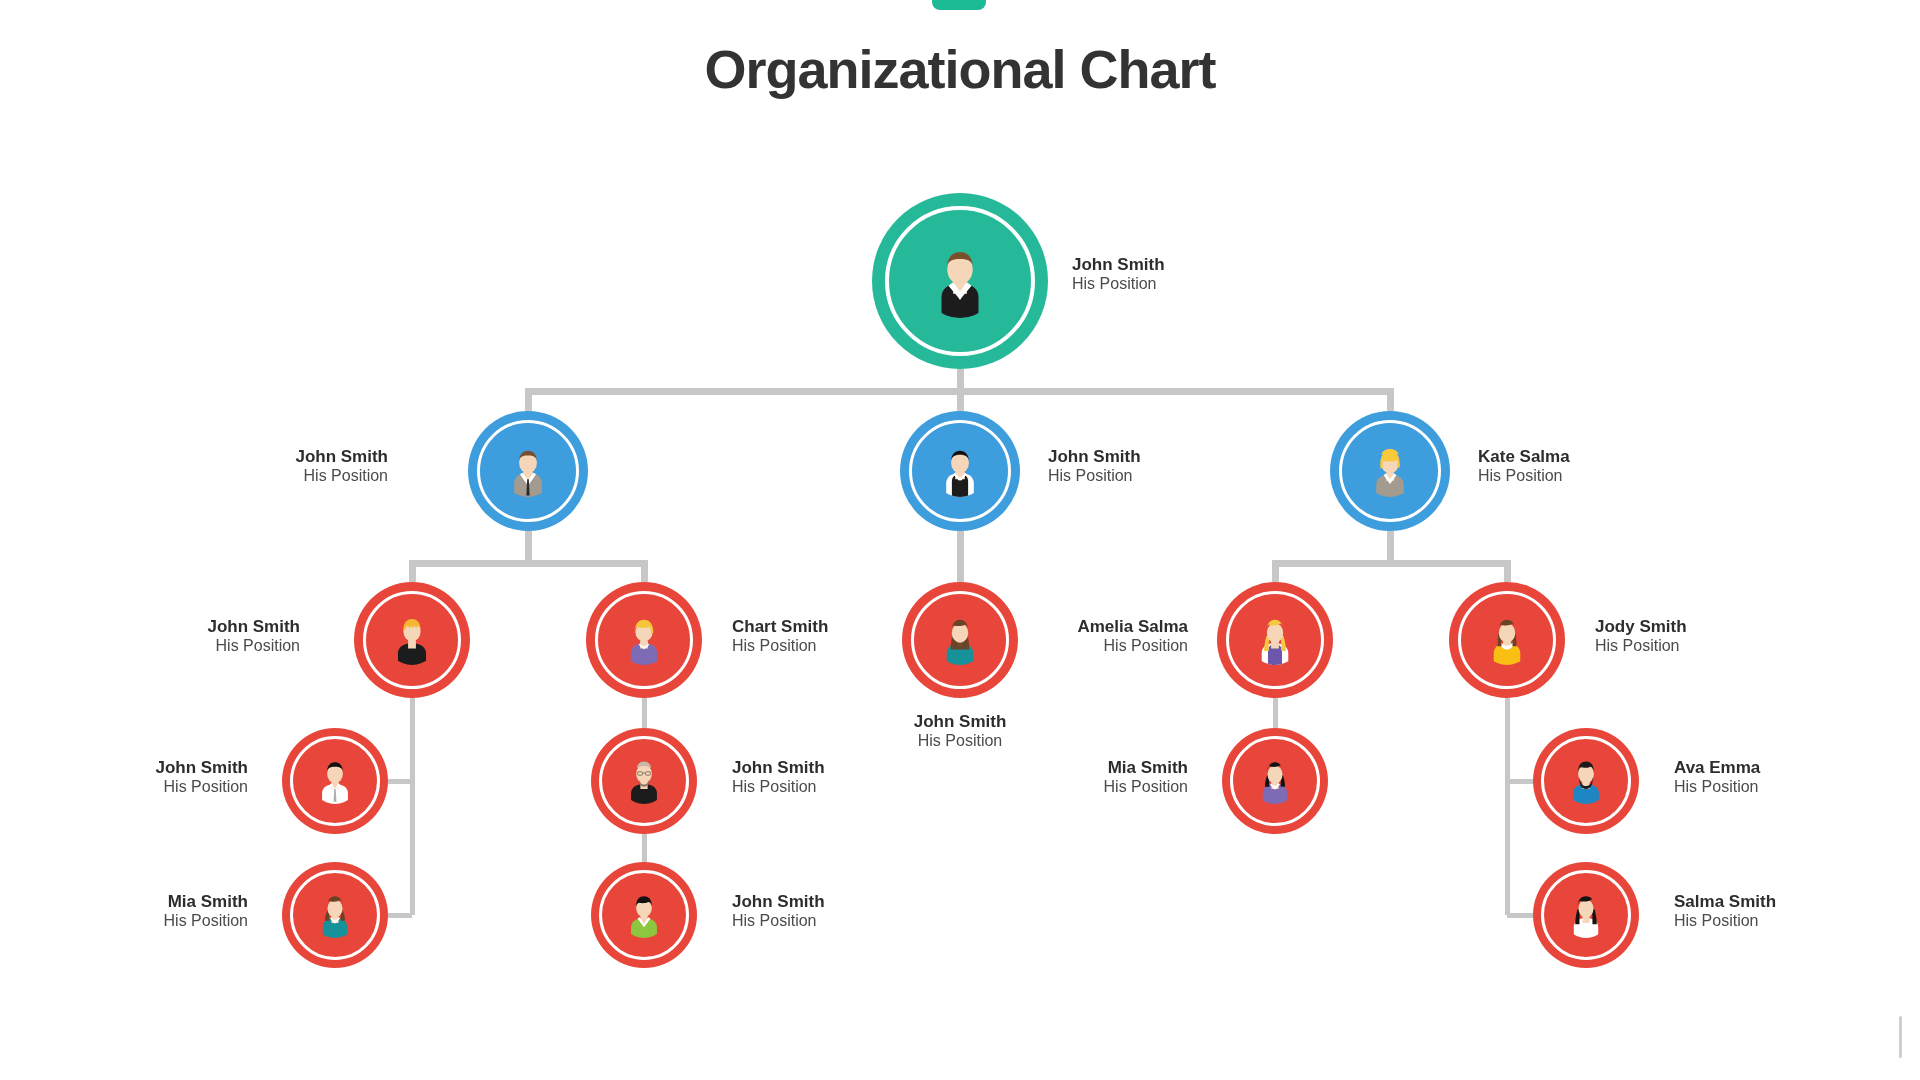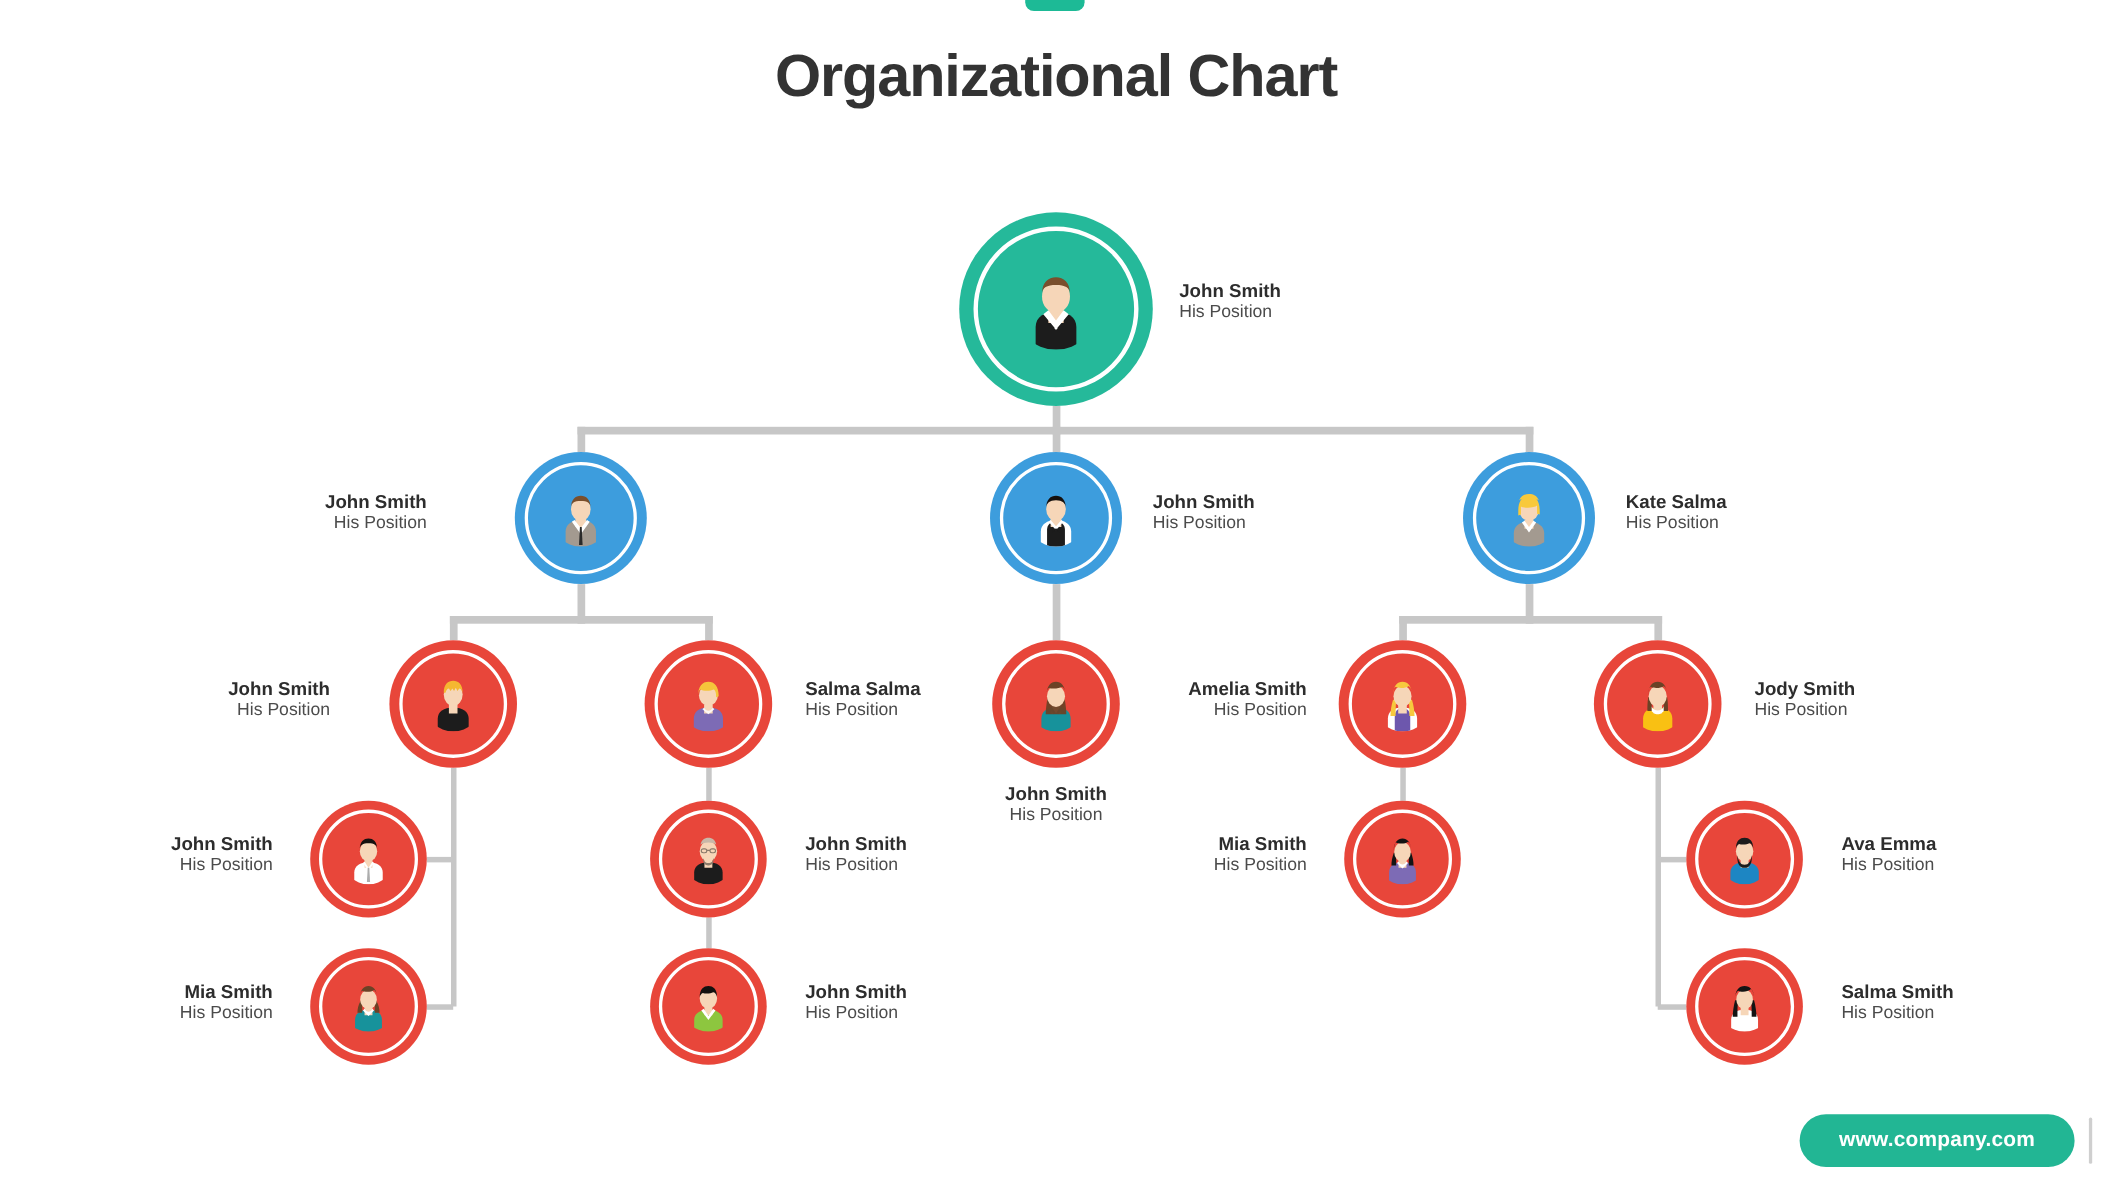--- a/index.html
+++ b/index.html
@@ -197,21 +197,21 @@
           <div class="av" style="width: 50px; height: 50px; left: 33px; top: 33px;"><svg viewBox="0 0 64 64" width="100%" height="100%">
               <path d="M32 36c-11 0-17 5-17 13v15h34V49c0-8-6-13-17-13z" fill="#7d6bb5"></path>
        <path d="M27 33h10v10H27z" fill="#f6d6b8"></path>
        <path d="M27 36c2 5 8 5 10 0l2 2-7 6-7-6z" fill="#ffffff" opacity=".85"></path>
        <ellipse cx="32" cy="22" rx="11" ry="12" fill="#f6d6b8"></ellipse>
        <path d="M20 23c0-12 5-17 12-17s12 5 12 17l-3 1c0-6-1-8-3-9-3 2-13 2-15 0-2 1-3 3-3 9z" fill="#f5c53b"></path>
             </svg></div>
         </div>
       </div>
       <div class="lbl r" style="top: 617px; left: 732px;">
-        <div class="nm">Salma Salma</div>
+        <div class="nm">Chart Smith</div>
         <div class="ps">His Position</div>
       </div>
       <div class="node" style="left: 902px; top: 582px; width: 116px; height: 116px;">
         <div class="ring" style="left: 0px; top: 0px; width: 116px; height: 116px; background: rgb(232, 70, 58);">
           <div class="inner-ring" style="left: 9px; top: 9px; width: 98px; height: 98px; border-width: 3px;"></div>
           <div class="av" style="width: 50px; height: 50px; left: 33px; top: 33px;"><svg viewBox="0 0 64 64" width="100%" height="100%">
               <path d="M32 36c-11 0-17 5-17 13v15h34V49c0-8-6-13-17-13z" fill="#17929b"></path>
        <path d="M27 33h10v10H27z" fill="#f6d6b8"></path>
        <path d="M27 35l5 8 5-8 3 2-8 11-8-11z" fill="#17929b"></path>
        <path d="M22 26c-1 6-2 12-2 18h24c0-6-1-12-2-18z" fill="#6b4226" opacity=".95"></path>
@@ -231,21 +231,21 @@
               <path d="M32 36c-11 0-17 5-17 13v15h34V49c0-8-6-13-17-13z" fill="#ffffff"></path>
        <path d="M32 37c-6 0-9 4-9 10v17h18V47c0-6-3-10-9-10z" fill="#6d57ad"></path>
        <path d="M21 27c-2 7-3 13-3 19h6c0-8 0-14 1-19zM43 27c2 7 3 13 3 19h-6c0-8 0-14-1-19z" fill="#f7c93e"></path>
        <path d="M27 33h10v10H27z" fill="#f6d6b8"></path>
        <ellipse cx="32" cy="23" rx="10.5" ry="12.5" fill="#f6d6b8"></ellipse>
        <path d="M21 22c0-11 5-16 11-16s11 5 11 16c0-7-2-10-4-11-3 3-12 3-15 1-2 1-3 4-3 10z" fill="#f7c93e"></path>
             </svg></div>
         </div>
       </div>
       <div class="lbl l" style="top: 617px; left: 888px; width: 300px;">
-        <div class="nm">Amelia Smith</div>
+        <div class="nm">Amelia Salma</div>
         <div class="ps">His Position</div>
       </div>
       <div class="node" style="left: 1449px; top: 582px; width: 116px; height: 116px;">
         <div class="ring" style="left: 0px; top: 0px; width: 116px; height: 116px; background: rgb(232, 70, 58);">
           <div class="inner-ring" style="left: 9px; top: 9px; width: 98px; height: 98px; border-width: 3px;"></div>
           <div class="av" style="width: 50px; height: 50px; left: 33px; top: 33px;"><svg viewBox="0 0 64 64" width="100%" height="100%">
               <path d="M32 36c-11 0-17 5-17 13v15h34V49c0-8-6-13-17-13z" fill="#f9c013"></path>
        <path d="M27 33h10v10H27z" fill="#f6d6b8"></path>
        <path d="M25 35c2 6 12 6 14 0l2 2c-2 5-6 7-9 7s-7-2-9-7z" fill="#ffffff"></path>
        <path d="M21 24c-1 6-1 11-1 16h5c0-7 0-12 1-16zM43 24c1 6 1 11 1 16h-5c0-7 0-12-1-16z" fill="#6b4226"></path>
@@ -372,18 +372,15 @@
        <path d="M20 23c0-12 5-17 12-17s12 5 12 17c0-8-2-12-4-13-4 4-13 4-16 2-2 1-4 4-4 11z" fill="#141414"></path>
             </svg></div>
         </div>
       </div>
       <div class="lbl r" style="top: 892px; left: 1674px;">
         <div class="nm">Salma Smith</div>
         <div class="ps">His Position</div>
       </div>
     </div>
 
-  <div class="footer-pill">
-    <span>www.company.com</span>
-  </div>
   <div class="footer-div"></div>
 
 </div>
 
 </body></html>

